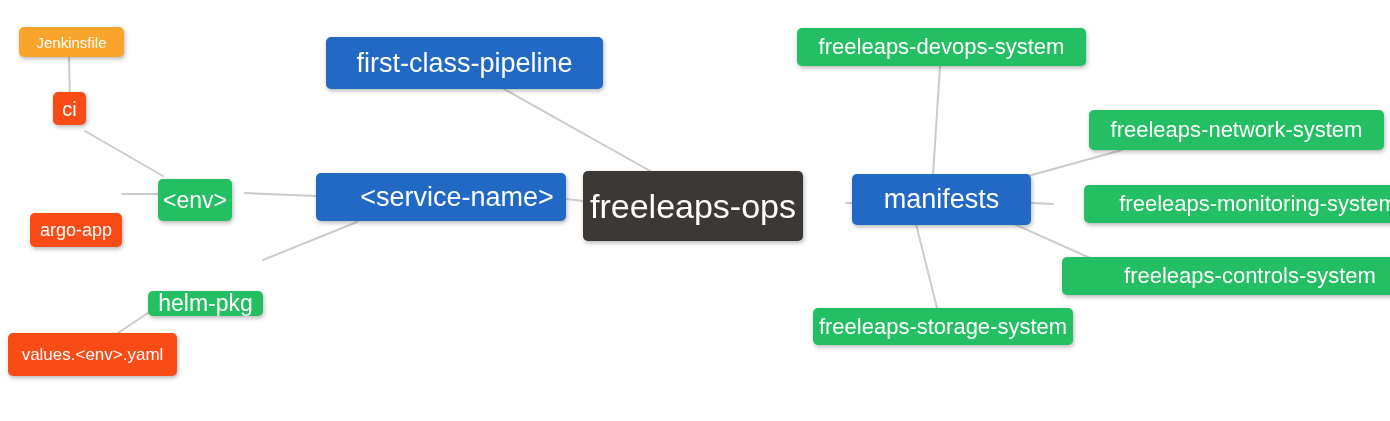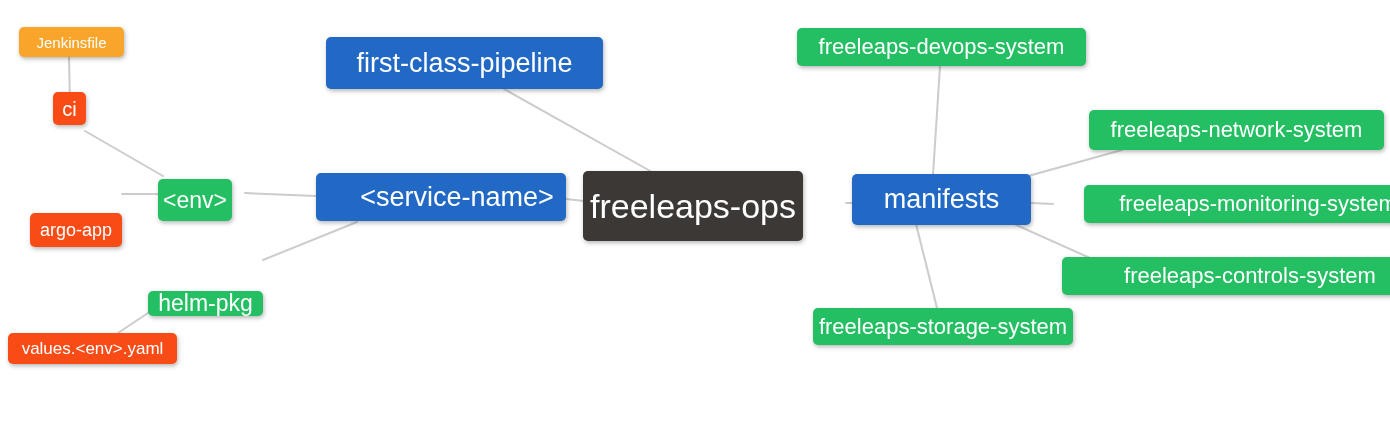--- a/index.html
+++ b/index.html
@@ -67,21 +67,21 @@
   <div class="node c-orange" style="left:19px;  top:27px;  width:105px;  height:30px; font-size:15px;">Jenkinsfile</div>
 
   <div class="node c-red" style="left:53px;  top:92px; width:33px;  height:33px; font-size:20px;">ci</div>
 
   <div class="node c-red" style="left:30px;  top:177px; width:92px;  height:34px; font-size:18px;margin-top:36px;">argo-app</div>
 
   <div class="node c-green" style="left:158px; top:179px; width:74px;  height:42px; font-size:23px;text-align:center;">&lt;env&gt;</div>
 
   <div class="node c-green" style="left:148px; top:258px; width:115px; height:25px; font-size:23px;margin-top:33px;">helm-pkg</div>
 
-  <div class="node c-red" style="left:8px;   top:333px; width:169px; height:31px; font-size:17px;">values.&lt;env&gt;.yaml</div>
+  <div class="node c-red" style="left:8px;   top:333px; width:169px; height:43px; font-size:17px;">values.&lt;env&gt;.yaml</div>
 
   <div class="node c-blue" style="left:314px; top:37px;  width:277px; height:52px; font-size:27px;margin-left:12px;">first-class-pipeline</div>
 
   <div class="node c-blue" style="left:316px; top:173px; width:250px; height:48px; font-size:27px;padding-left:32px;">&lt;service-name&gt;</div>
 
   <div class="node c-dark" style="left:583px; top:171px; width:220px; height:70px; font-size:34px;">freeleaps-ops</div>
 
   <div class="node c-blue" style="left:852px; top:174px; width:179px; height:51px; font-size:27px;">manifests</div>
 
   <div class="node c-green" style="left:797px; top:28px;  width:289px; height:38px; font-size:22px;">freeleaps-devops-system</div>

